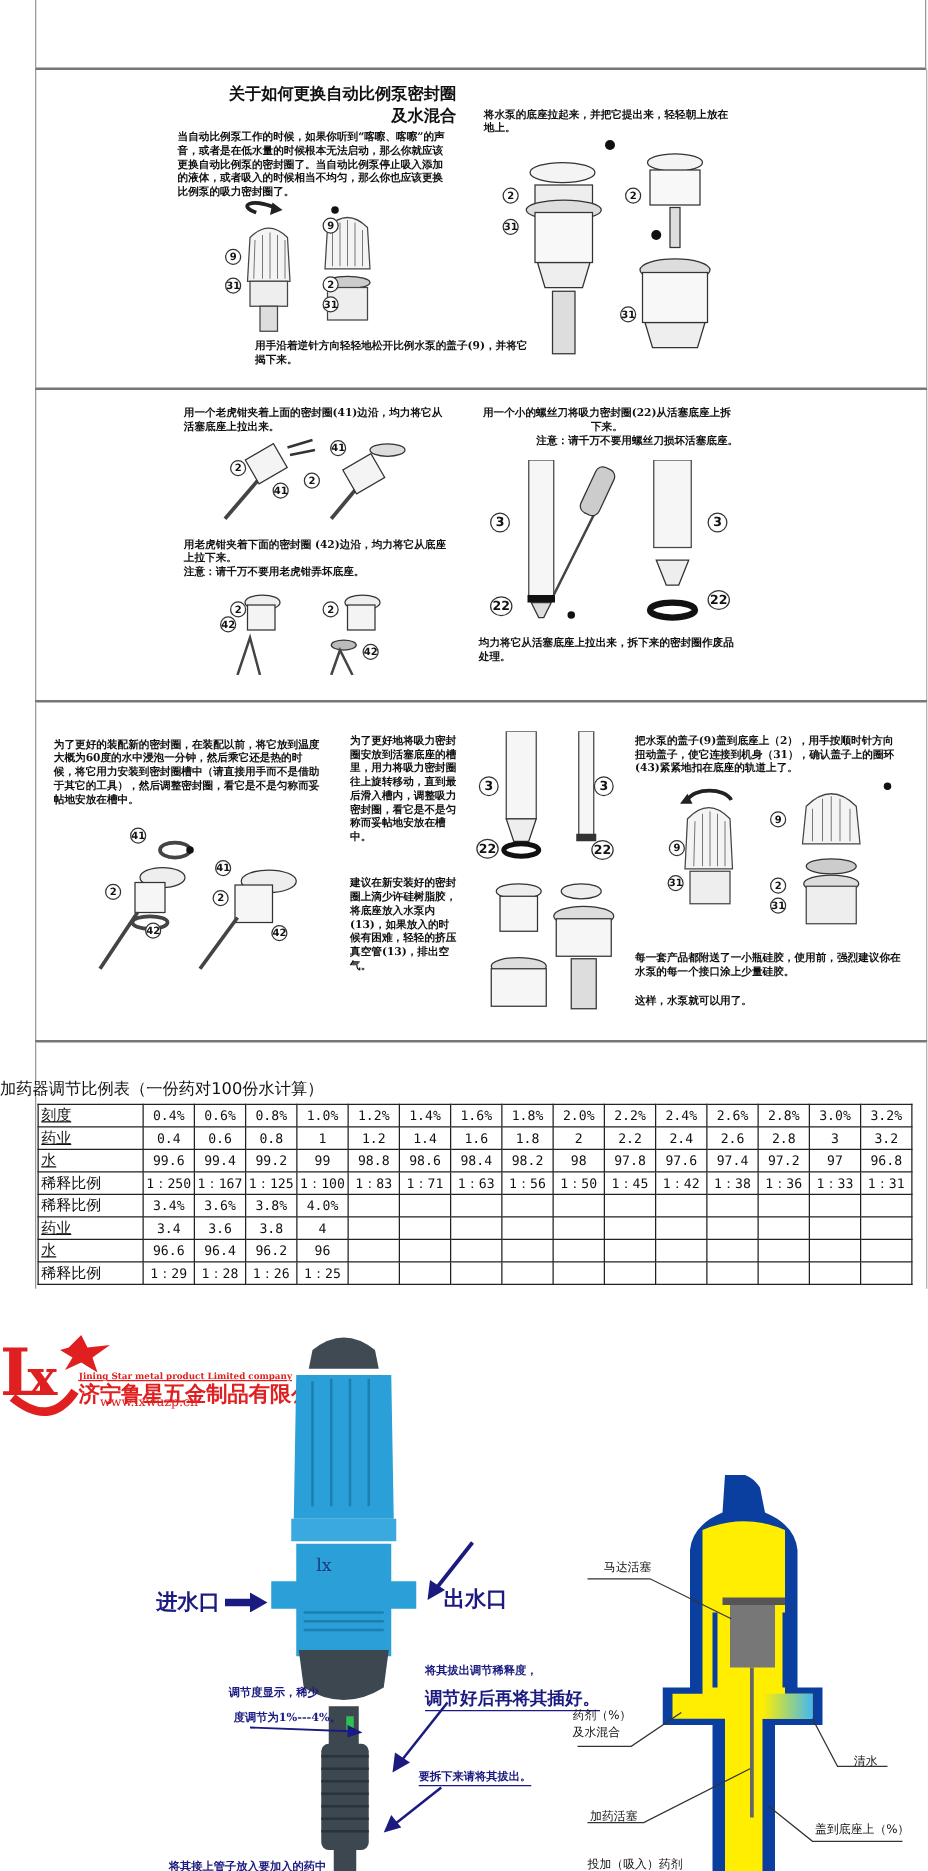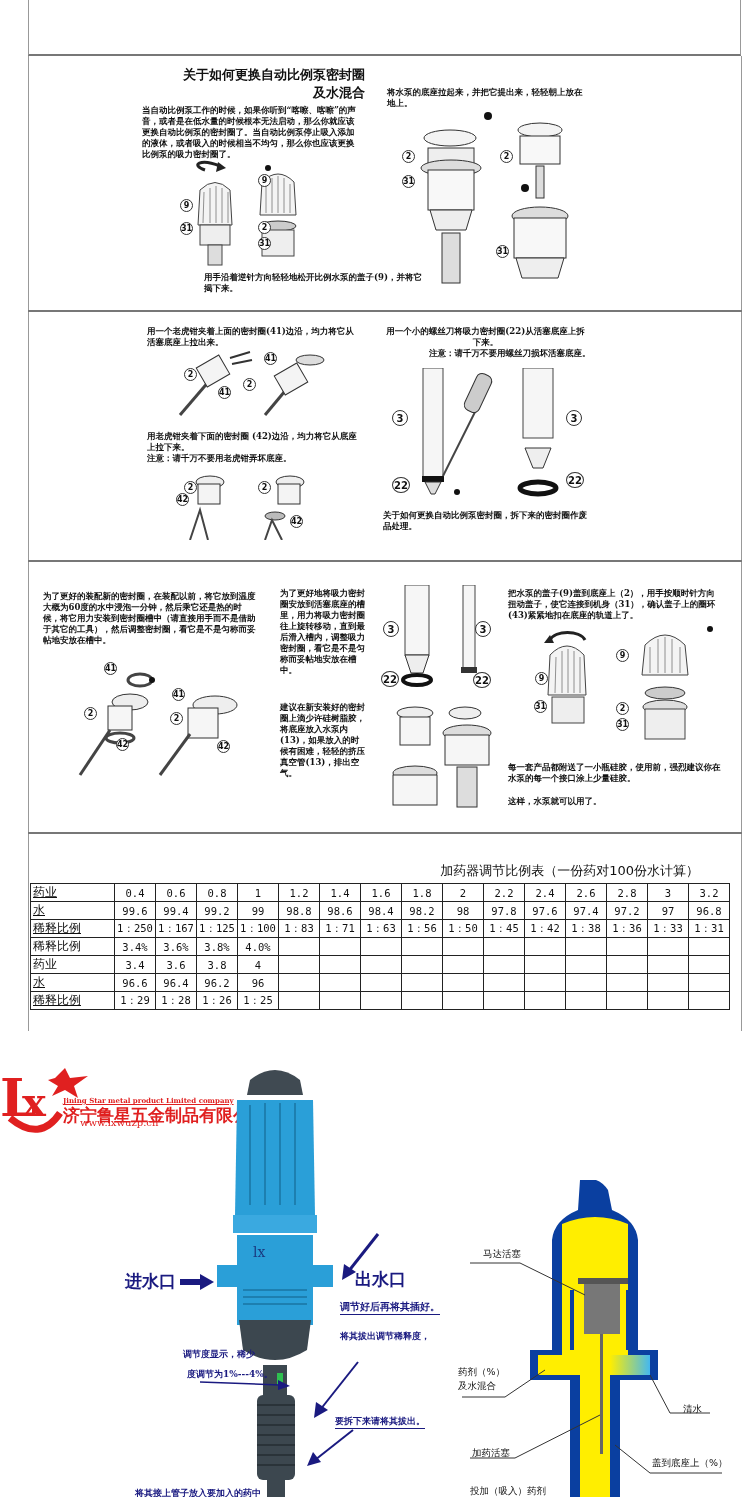--- a/index.html
+++ b/index.html
@@ -4,21 +4,21 @@
 <style>
   * { box-sizing: border-box; margin: 0; padding: 0; }
   body { width: 742px; height: 1497px; background: #fff; font-family: "DejaVu Sans", sans-serif; position: relative; overflow: hidden; color: #111; }
   .frame-top { position: absolute; left: 28px; top: 0; width: 713px; height: 56px; border-left: 1px solid #999; border-right: 1px solid #999; border-bottom: 2px solid #777; }
   .panel { position: absolute; border-left: 1px solid #999; border-right: 1px solid #999; }
   .hline { position: absolute; left: 28px; width: 714px; height: 2px; background: #777; }
   .txt { position: absolute; font-size: 8.5px; line-height: 11px; font-weight: bold; font-family: "DejaVu Serif", serif; color: #111; }
   .title1 { position: absolute; font-size: 13px; font-weight: bold; text-align: right; font-family: "DejaVu Sans", sans-serif; }
   .illus { position: absolute; }
   .callout { position: absolute; font-size: 8px; font-weight: bold; width: 13px; height: 13px; border: 1px solid #333; border-radius: 50%; display: flex; align-items: center; justify-content: center; background: #fff; }
-  .table-title { position: absolute; left: 0; width: 699px; top: 862px; text-align: right; font-size: 13px; font-family: "DejaVu Sans", sans-serif; }
+  .table-title { position: absolute; left: 0; width: 699px; top: 862px; text-align: left; font-size: 13px; font-family: "DejaVu Sans", sans-serif; }
   table.ratio { position: absolute; left: 30px; top: 883px; border-collapse: collapse; font-family: "DejaVu Sans Mono", monospace; font-size: 10.5px; }
   table.ratio td { border: 1px solid #222; height: 17.5px; text-align: center; padding: 0 2px; white-space: nowrap; }
   table.ratio td.rowhead { text-align: left; width: 84px; font-family: "DejaVu Sans", sans-serif; font-size: 12px; text-decoration: underline; }
   table.ratio td.num { width: 41px; }
   table.ratio tr:nth-child(4) td.rowhead, table.ratio tr:nth-child(5) td.rowhead, table.ratio tr:nth-child(8) td.rowhead { text-decoration: none; }
   .logo-text-en { position: absolute; left: 63px; top: 1096px; font-size: 7px; color: #e02020; font-family: "DejaVu Serif", serif; font-weight: bold; text-decoration: underline; white-space: nowrap; }
   .logo-text-cn { position: absolute; left: 63px; top: 1104px; font-size: 17px; color: #e02020; font-family: "DejaVu Serif", serif; font-weight: bold; white-space: nowrap; }
   .logo-text-url { position: absolute; left: 80px; top: 1117px; font-size: 10px; color: #e02020; font-family: "DejaVu Serif", serif; white-space: nowrap; }
   .blue-label { position: absolute; color: #1a1a80; font-weight: bold; font-family: "DejaVu Serif", serif; white-space: nowrap; }
   .diag-label { position: absolute; font-size: 9.5px; color: #111; font-family: "DejaVu Sans", sans-serif; white-space: nowrap; }
@@ -132,21 +132,21 @@
   <rect x="75" y="5" width="16" height="40" rx="6" transform="rotate(25 83 25)" fill="#ccc" stroke="#333"></rect>
   <circle cx="62" cy="124" r="3" fill="#111"></circle>
   <rect x="128" y="0" width="30" height="70" fill="#f6f6f6" stroke="#444"></rect>
   <path d="M130 80 L156 80 L148 100 L138 100 Z" fill="#eee" stroke="#333"></path>
   <ellipse cx="143" cy="120" rx="18" ry="6" fill="#fff" stroke="#111" stroke-width="5"></ellipse>
 </svg>
 <div class="callout" style="left:392px;top:410px;width:16px;height:16px;font-size:10px;">3</div>
 <div class="callout" style="left:392px;top:477px;width:18px;height:16px;font-size:10px;">22</div>
 <div class="callout" style="left:566px;top:410px;width:16px;height:16px;font-size:10px;">3</div>
 <div class="callout" style="left:566px;top:472px;width:18px;height:16px;font-size:10px;">22</div>
-<div class="txt" style="left:383px;top:510px;width:205px;">关于如何更换自动比例泵密封圈，拆下来的密封圈作废品处理。</div>
+<div class="txt" style="left:383px;top:510px;width:205px;">均力将它从活塞底座上拉出来，拆下来的密封圈作废品处理。</div>
 
 <div class="hline" style="top:560px;"></div>
 
 <div class="panel" style="left:28px;top:562px;width:714px;height:270px;"></div>
 <div class="txt" style="left:43px;top:591px;width:215px;">为了更好的装配新的密封圈，在装配以前，将它放到温度大概为60度的水中浸泡一分钟，然后乘它还是热的时候，将它用力安装到密封圈槽中（请直接用手而不是借助于其它的工具），然后调整密封圈，看它是不是匀称而妥帖地安放在槽中。</div>
 <svg class="illus" style="left:60px;top:660px;" width="190" height="120" viewBox="0 0 190 120">
   <ellipse cx="80" cy="20" rx="12" ry="6" fill="none" stroke="#444" stroke-width="3"></ellipse>
   <ellipse cx="70" cy="42" rx="18" ry="8" fill="#eee" stroke="#333"></ellipse>
   <rect x="48" y="46" width="24" height="24" fill="#f6f6f6" stroke="#333"></rect>
   <ellipse cx="60" cy="78" rx="14" ry="5" fill="none" stroke="#444" stroke-width="3"></ellipse>
@@ -219,20 +219,38 @@
 <div class="txt" style="left:508px;top:762px;width:215px;">每一套产品都附送了一小瓶硅胶，使用前，强烈建议你在水泵的每一个接口涂上少量硅胶。</div>
 <div class="txt" style="left:508px;top:796px;width:215px;">这样，水泵就可以用了。</div>
 
 <div class="hline" style="top:832px;"></div>
 
 <div class="panel" style="left:28px;top:834px;width:714px;height:197px;"></div>
 <div class="table-title">加药器调节比例表（一份药对100份水计算）</div>
 <table class="ratio">
   <tbody id="ratio-body">
       <tr>
+        <td class="rowhead">刻度</td>
+        <td class="num">0.4%</td>
+        <td class="num">0.6%</td>
+        <td class="num">0.8%</td>
+        <td class="num">1.0%</td>
+        <td class="num">1.2%</td>
+        <td class="num">1.4%</td>
+        <td class="num">1.6%</td>
+        <td class="num">1.8%</td>
+        <td class="num">2.0%</td>
+        <td class="num">2.2%</td>
+        <td class="num">2.4%</td>
+        <td class="num">2.6%</td>
+        <td class="num">2.8%</td>
+        <td class="num">3.0%</td>
+        <td class="num">3.2%</td>
+      </tr>
+      <tr>
         <td class="rowhead">药业</td>
         <td class="num">0.4</td>
         <td class="num">0.6</td>
         <td class="num">0.8</td>
         <td class="num">1</td>
         <td class="num">1.2</td>
         <td class="num">1.4</td>
         <td class="num">1.6</td>
         <td class="num">1.8</td>
         <td class="num">2</td>
@@ -409,21 +427,21 @@
 </svg>
 <div class="blue-label" style="left:125px;top:1270px;font-size:17px;">进水口</div>
 <div class="blue-label" style="left:355px;top:1268px;font-size:17px;">出水口</div>
 <div class="blue-label" style="left:183px;top:1348px;font-size:9px;">调节度显示，稀少</div>
 <div class="blue-label" style="left:187px;top:1368px;font-size:9px;">度调节为1%---4%。</div>
 <svg class="illus" style="left:200px;top:1378px;" width="90" height="14" viewBox="0 0 90 14">
   <line x1="0" y1="4" x2="80" y2="7" stroke="#1a1a80" stroke-width="1.5"></line>
     <polygon points="90,8 78,2 78,12" fill="#1a1a80"></polygon>
 </svg>
 <div class="blue-label" style="left:340px;top:1330px;font-size:9px;">将其拔出调节稀释度，</div>
-<div class="blue-label" style="left:340px;top:1300px;font-size:10px;border-bottom:1.5px solid #1a1a80;">调节好后再将其插好。</div>
+<div class="blue-label" style="left:340px;top:1350px;font-size:14px;border-bottom:1.5px solid #1a1a80;">调节好后再将其插好。</div>
 <svg class="illus" style="left:310px;top:1360px;" width="50" height="60" viewBox="0 0 50 60">
   <line x1="48" y1="2" x2="10" y2="50" stroke="#1a1a80" stroke-width="2"></line>
     <polygon points="4,58 6,42 18,50" fill="#1a1a80"></polygon>
 </svg>
 <div class="blue-label" style="left:335px;top:1415px;font-size:9px;border-bottom:1.5px solid #1a1a80;">要拆下来请将其拔出。</div>
 <svg class="illus" style="left:305px;top:1428px;" width="50" height="40" viewBox="0 0 50 40">
   <line x1="48" y1="2" x2="10" y2="32" stroke="#1a1a80" stroke-width="2"></line>
     <polygon points="2,38 8,24 16,34" fill="#1a1a80"></polygon>
 </svg>
 <div class="blue-label" style="left:135px;top:1487px;font-size:9px;">将其接上管子放入要加入的药中</div>

